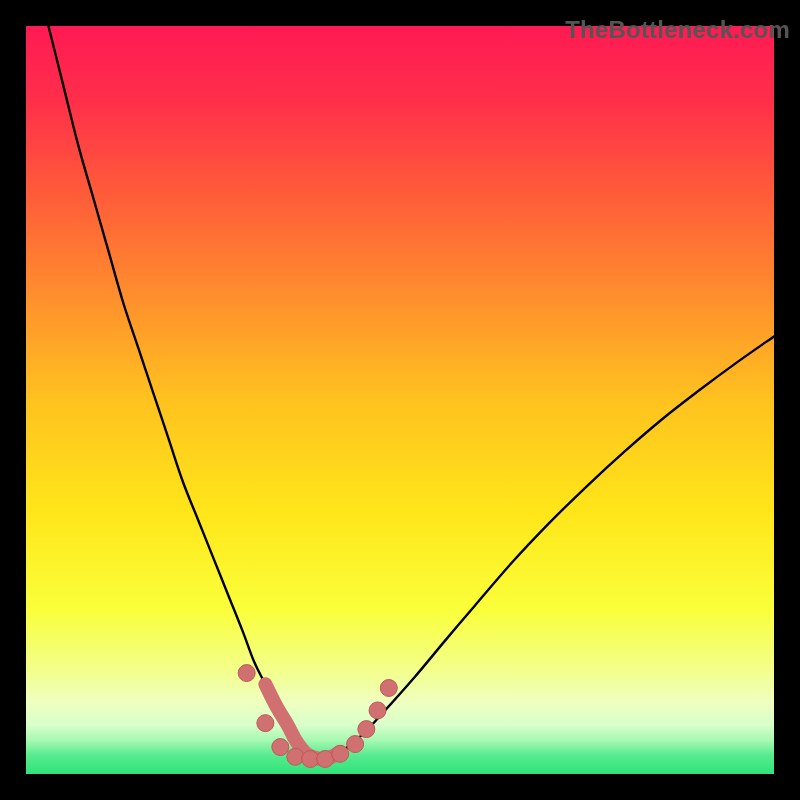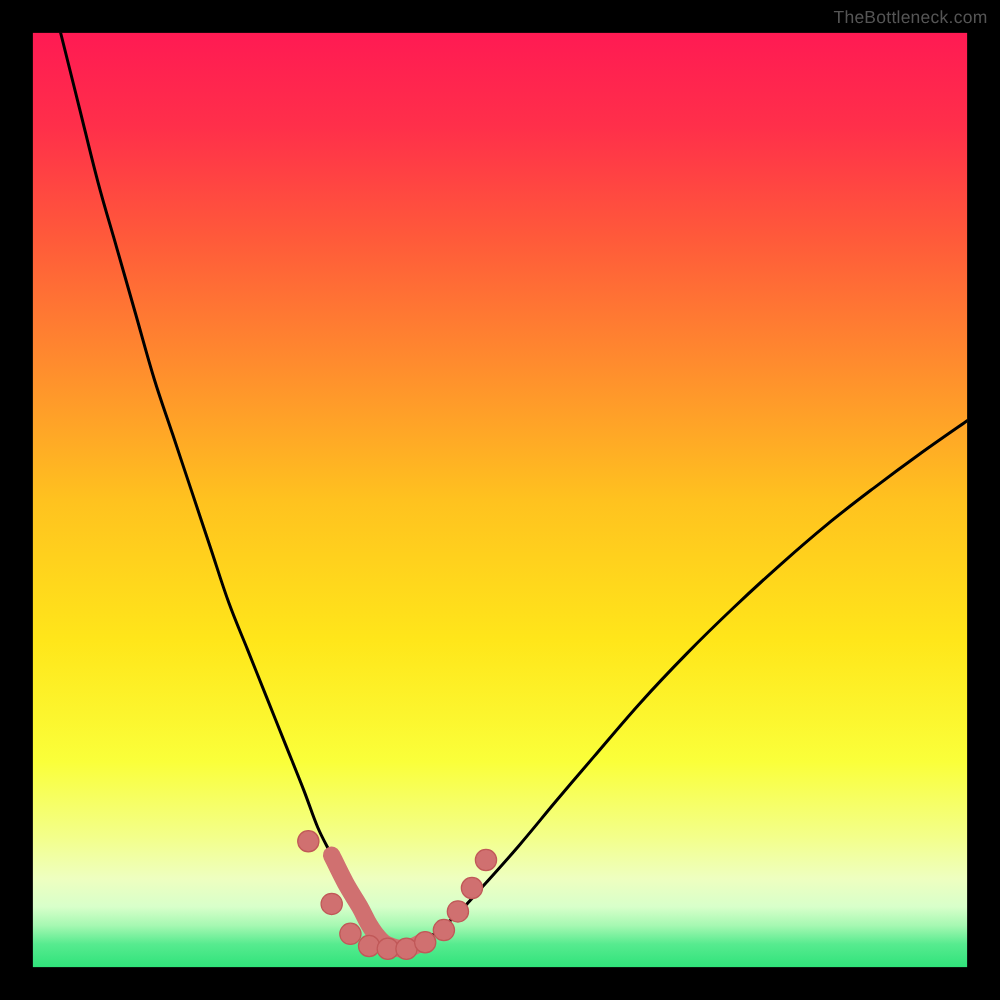--- a/index.html
+++ b/index.html
@@ -27,25 +27,25 @@
     overflow: hidden;
   }
   .gradient {
     position: absolute;
     top: 0; left: 0;
     width: 100%;
     height: 100%;
   }
   .watermark {
     position: absolute;
-    top: 5px;
+    top: 16px;
     right: 10px;
     color: #555;
-    font-size: 14px;
-    font-weight: 400;
+    font-size: 24px;
+    font-weight: 700;
     letter-spacing: 0.2px;
     user-select: none;
   }
   svg.curve {
     position: absolute;
     top: 0; left: 0;
     width: 100%;
     height: 100%;
     overflow: visible;
   }

